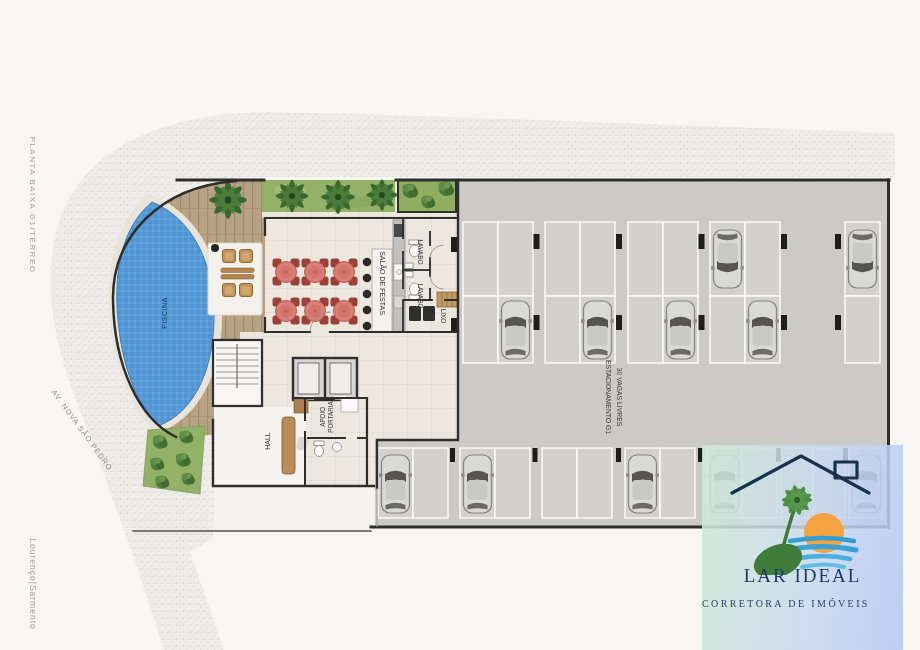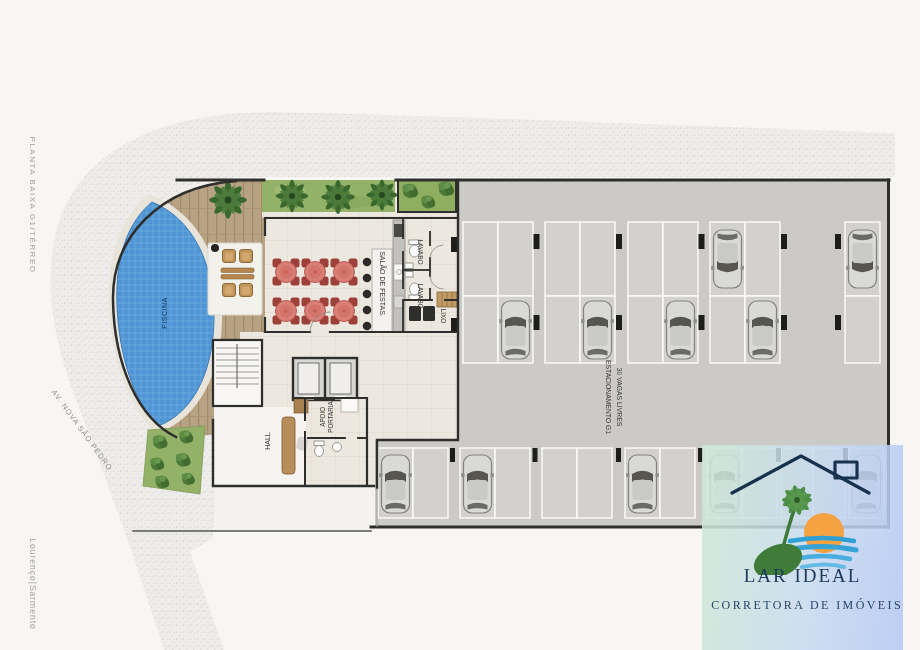--- a/index.html
+++ b/index.html
@@ -24,22 +24,22 @@
     position:absolute;left:702px;top:445px;width:201px;height:234px;z-index:5;
     background:linear-gradient(97deg, rgba(206,232,213,0.87) 0%, rgba(199,217,240,0.84) 55%, rgba(181,200,244,0.88) 100%);
   }
   #logo-card svg{position:absolute;left:0;top:0;}
   .logo-name{
     position:absolute;left:0;top:120px;width:100%;text-align:center;
     font-family:"Liberation Serif", serif;font-size:19px;letter-spacing:2px;
     color:#1d3a5e;
   }
   .logo-tagline{
-    position:absolute;left:0;top:153px;width:100%;text-align:right;
-    font-family:"Liberation Serif", serif;font-size:12px;letter-spacing:2.4px;
+    position:absolute;left:0;top:153px;width:100%;text-align:left;
+    font-family:"Liberation Serif", serif;font-size:10px;letter-spacing:2.4px;
     color:#28466a;
   }
 </style>
 </head>
 <body>
 
 <svg id="plan-svg" width="920" height="650" viewBox="0 0 920 650">
   <defs>
     <pattern id="stipple" width="7" height="7" patternUnits="userSpaceOnUse">
       <rect width="7" height="7" fill="#eeedeb"></rect>

